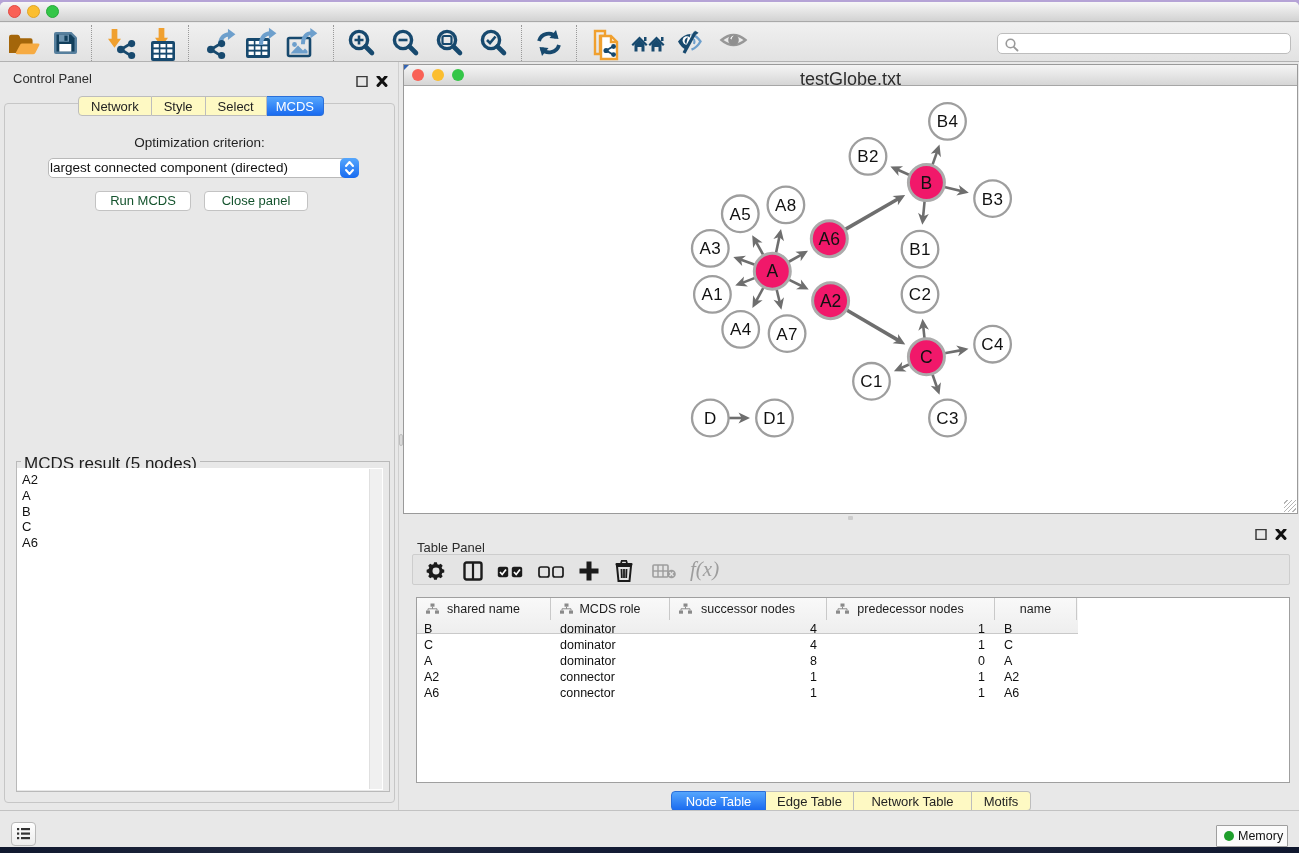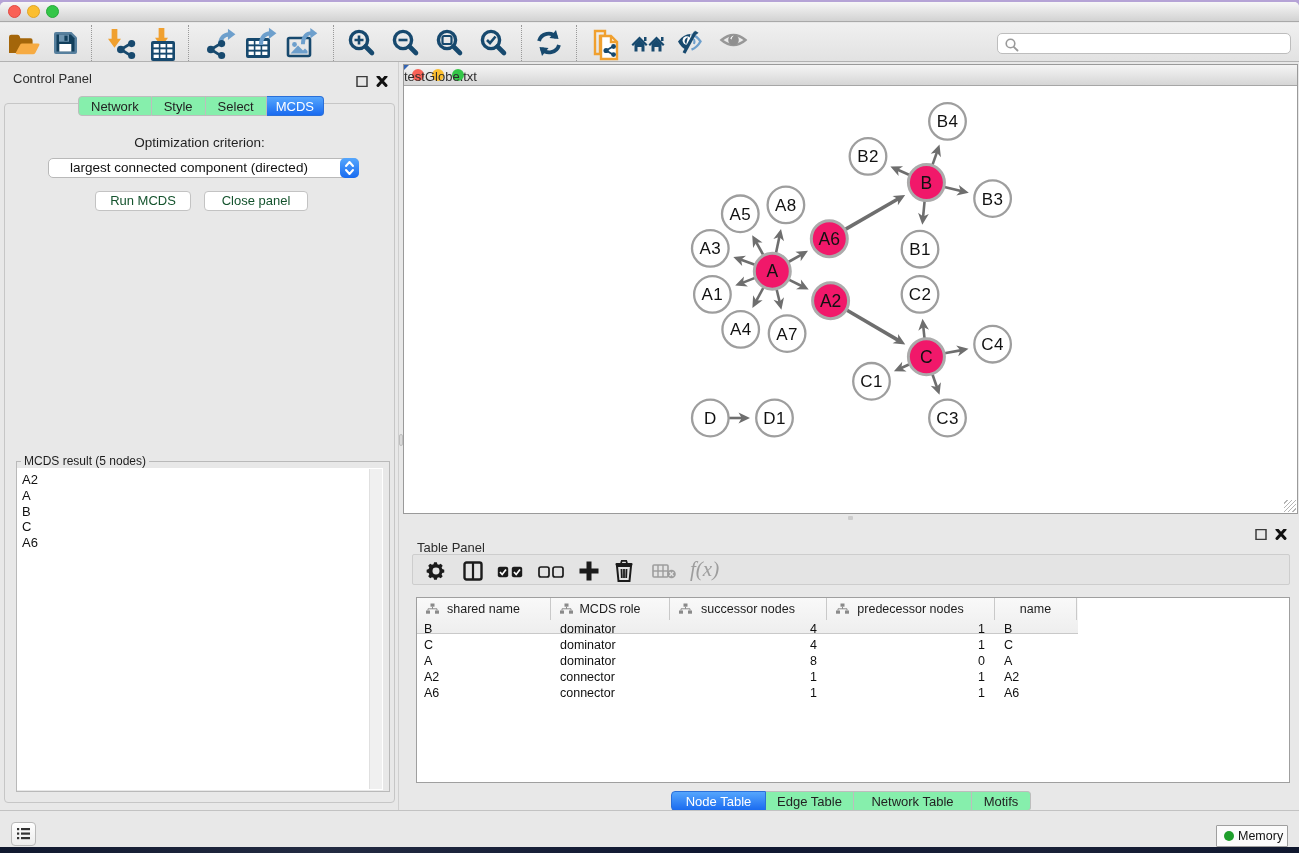--- a/index.html
+++ b/index.html
@@ -9,39 +9,39 @@
 .title{position:absolute;top:3.5px;width:100%;text-align:center;font-size:13px;color:#3c3c3c}
 .toolbar{position:absolute;left:0;top:21px;width:100%;height:39px;background:linear-gradient(#f0f0f0,#e2e2e2);border-bottom:1px solid #b2b2b2}
 .tsep{position:absolute;top:2px;height:36px;width:1px;border-left:1px dotted #999}
 .ticon{position:absolute}.ticon svg{overflow:visible}
 .searchbox{position:absolute;left:997px;top:10px;width:294px;height:21px;background:#fff;border:1px solid #bdbdbd;border-radius:5px}
 .searchbox svg{position:absolute;left:6px;top:3px}
 .cpanel{position:absolute;left:0;top:60px;width:399px;height:750px;background:#e8e8e8;border-right:1px solid #cfcfcf}
 .ptitle{position:absolute;left:13px;top:9px;font-size:13px;color:#2d2d2d}
 .pbtns{position:absolute;right:10px;top:11px}
 .tabset{position:absolute;display:flex;height:20px;z-index:5}
-.tab{height:20px;line-height:19px;font-size:13px;color:#232323;background:#86efac;border:1px solid #bdbdbd;border-left:none;text-align:center}
+.tab{height:20px;line-height:19px;font-size:13px;color:#232323;background:#fef9c3;border:1px solid #bdbdbd;border-left:none;text-align:center}
 .tabset .tab{padding:0 12px}
 .tab:first-child{border-left:1px solid #bdbdbd;border-radius:4px 0 0 4px}
 .tab:last-child{border-radius:0 4px 4px 0}
 .tab.sel{background:linear-gradient(#55a6fd,#1a6bf0);color:#fff;border-color:#2a6fd8}
 .cpbody{position:absolute;left:4px;top:41px;width:391px;height:700px;border:1px solid #c6c6c6;border-radius:4px;background:#e8e8e8}
 .optlabel{position:absolute;left:0;top:31px;width:100%;text-align:center;font-size:13.5px;color:#1f1f1f}
-.combo{position:absolute;left:43px;top:54px;width:311px;height:20px;background:#fff;border:1px solid #b9b9b9;border-radius:5px;font-size:13.5px;color:#111;line-height:18px;padding-left:21px}
+.combo{position:absolute;left:43px;top:54px;width:311px;height:20px;background:#fff;border:1px solid #b9b9b9;border-radius:5px;font-size:13.5px;color:#111;line-height:18px;padding-left:1px}
 .combo .spin{position:absolute;right:-1px;top:-1px;width:19px;height:20px;border-radius:5px;background:linear-gradient(#56a7fd,#176af0)}
 .btn{position:absolute;height:20px;background:#fff;border:1px solid #c3c3c3;border-radius:4px;font-size:13px;color:#14532d;text-align:center;line-height:18px}
 .groupbox{position:absolute;left:8px;top:350px;width:377px;height:338px}
 .gb-border{position:absolute;left:3px;top:7px;right:0;bottom:0;border:1px solid #b9b9b9}
-.gb-label{position:absolute;left:8px;top:0;background:#e8e8e8;padding:0 3px;font-size:12px;color:#1d1d1d}
+.gb-label{position:absolute;left:8px;top:0;background:#e8e8e8;padding:0 3px;font-size:17px;color:#1d1d1d}
 .mcdslist{position:absolute;left:4px;top:14px;width:366px;height:322px;background:#fff;font-size:13px;color:#111;padding:4px 0 0 5px;line-height:15.8px}
 .sbar{position:absolute;right:1px;top:1px;width:13px;height:320px;background:#f0f0f0;border-left:1px solid #e0e0e0}
 .netwin{position:absolute;left:403px;top:62px;width:895px;height:450px;background:#fff;border:1px solid #9a9a9a}
 .nettitle{position:absolute;left:0;top:0;width:100%;height:21px;background:linear-gradient(#f5f5f5,#d6d6d6);border-bottom:1px solid #a6a6a6}
 .nettl{position:absolute;top:4px;width:12px;height:12px;border-radius:50%}
-.netname{position:absolute;top:4px;width:100%;text-align:left;font-size:13px;color:#2d2d2d}
+.netname{position:absolute;top:4px;width:100%;text-align:center;font-size:18px;color:#2d2d2d}
 .netcanvas{position:absolute;left:0;top:22px;width:893px;height:426px;background:#fff}
 .grip{position:absolute;right:1px;bottom:1px;width:12px;height:12px;background:repeating-linear-gradient(135deg,transparent,transparent 2px,#b5b5b5 2px,#b5b5b5 3px)}
 .tpanel{position:absolute;left:403px;top:518px;width:896px;height:292px;background:#e8e8e8}
 .ttool{position:absolute;left:9px;top:34px;width:878px;height:31px;background:#e4e4e4;border:1px solid #cdcdcd;border-radius:2px}
 .tblbox{position:absolute;left:13px;top:77px;width:874px;height:186px;background:#fff;border:1px solid #9f9f9f}
 .thead{position:absolute;left:0;top:0;height:36px;display:flex;background:linear-gradient(#f9f9f9,#eeeeee);border-bottom:1px solid #c9c9c9}
 .th{height:22px;border-right:1px solid #c9c9c9;font-size:12.5px;color:#1c1c1c;text-align:center;line-height:22px;position:relative}
 .trow{position:absolute;font-size:12.5px;color:#101010;height:16px;line-height:16px}
 .btabs{position:absolute;left:268px;top:271px;display:flex}
 .btabs .tab{font-size:13px}

